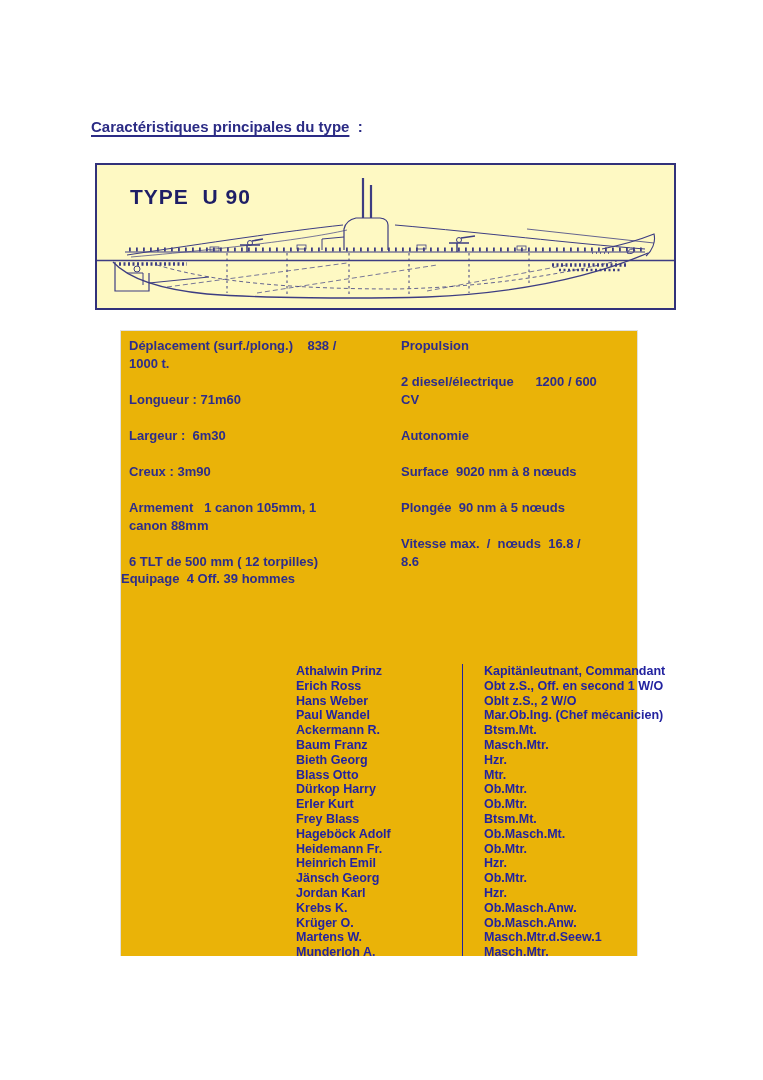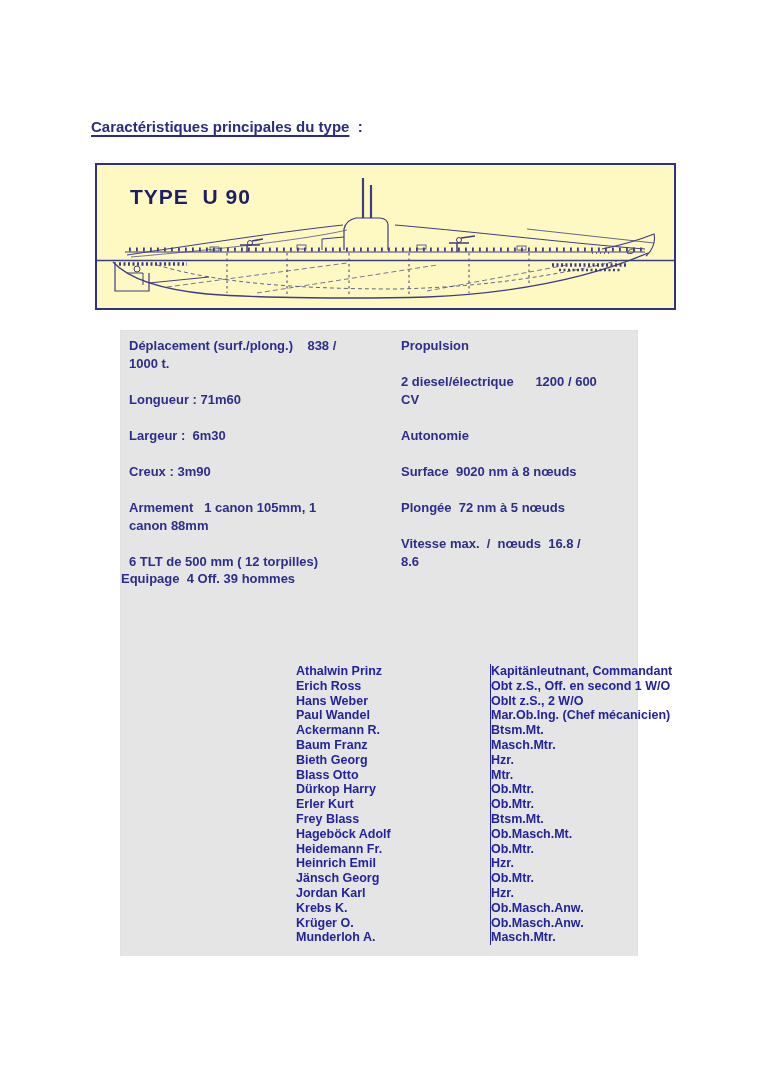--- a/index.html
+++ b/index.html
@@ -19,21 +19,21 @@
     background:#fef9c3;border:2px solid #32327a;box-sizing:border-box;
   }
   .type-title{
     position:absolute;left:33px;top:20px;z-index:2;
     font-size:21px;font-weight:bold;letter-spacing:1px;color:#1e1e66;white-space:pre;
   }
   .type-box svg{position:absolute;left:0;top:0;}
   
   .content-box{
     position:absolute;left:120px;top:330px;width:518px;height:663px;
-    border:1px solid #e0e0e0;box-sizing:border-box;background:#e5e5e5;
+    border:1px solid #e0e0e0;box-sizing:border-box;background:#eab308;
   }
   .spec-col{position:absolute;top:6px;}
   .spec-col-left{left:8px;width:250px;}
   .spec-col-right{left:280px;width:238px;}
   .spec{
     margin:0 0 18px 0;font-size:13px;font-weight:bold;line-height:18px;
     color:#2d2d8c;white-space:pre-wrap;
   }
   .crew-summary{
     position:absolute;left:0;top:240px;width:100%;padding-right:16px;box-sizing:border-box;
@@ -42,22 +42,22 @@
   .crew-heading{
     position:absolute;left:0;top:293px;width:100%;text-align:center;
     font-size:17.5px;font-weight:bold;color:#1c1cae;
   }
   .crew-table{position:absolute;left:175px;top:333px;}
   .crew-row{display:flex;line-height:14.8px;gap:43px;}
   .crew-name{
     width:123px;flex:0 0 123px;font-size:12.5px;font-weight:bold;color:#2323a0;white-space:pre;
   }
   .crew-rank{
-    border-left:1.5px solid #2323a0;padding-left:0;
-    font-size:12.5px;font-weight:bold;color:#2323a0;white-space:pre;margin-left:28px;
+    border-left:1.5px solid #2323a0;padding-left:21px;
+    font-size:12.5px;font-weight:bold;color:#2323a0;white-space:pre;
   }
 </style>
 </head>
 <body>
 
 <div class="page">
 
   <div class="main-heading"><span class="underlined">Caractéristiques principales du type</span><span>  :</span></div>
 
   <div class="type-box">
@@ -133,21 +133,21 @@
         <p class="spec">Armement   1 canon 105mm, 1
 canon 88mm</p>
         <p class="spec">6 TLT de 500 mm ( 12 torpilles)</p>
       </div>
     <div class="spec-col spec-col-right" id="spec-right">
         <p class="spec">Propulsion</p>
         <p class="spec">2 diesel/électrique      1200 / 600
 CV</p>
         <p class="spec">Autonomie</p>
         <p class="spec">Surface  9020 nm à 8 nœuds</p>
-        <p class="spec">Plongée  72 nm à 5 nœuds</p>
+        <p class="spec">Plongée  90 nm à 5 nœuds</p>
         <p class="spec">Vitesse max.  /  nœuds  16.8 /
 8.6</p>
       </div>
     <div class="crew-summary">Equipage  4 Off. 39 hommes</div>
     <div class="crew-table" id="crew-table">
         <div class="crew-row">
           <div class="crew-name">Athalwin Prinz</div>
           <div class="crew-rank">Kapitänleutnant, Commandant</div>
         </div>
         <div class="crew-row">
@@ -212,19 +212,23 @@
         </div>
         <div class="crew-row">
           <div class="crew-name">Krebs K.</div>
           <div class="crew-rank">Ob.Masch.Anw.</div>
         </div>
         <div class="crew-row">
           <div class="crew-name">Krüger O.</div>
           <div class="crew-rank">Ob.Masch.Anw.</div>
         </div>
         <div class="crew-row">
+          <div class="crew-name">Martens W.</div>
+          <div class="crew-rank">Masch.Mtr.d.Seew.1</div>
+        </div>
+        <div class="crew-row">
           <div class="crew-name">Munderloh A.</div>
           <div class="crew-rank">Masch.Mtr.</div>
         </div>
       </div>
   </div>
 
 </div>
 
 </body></html>

